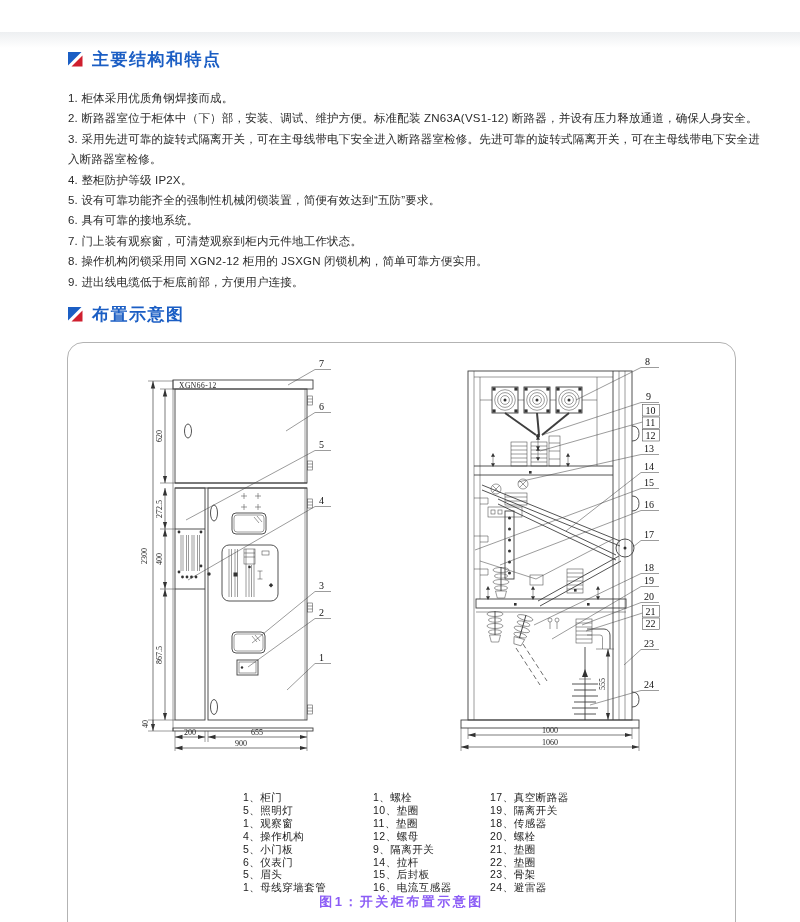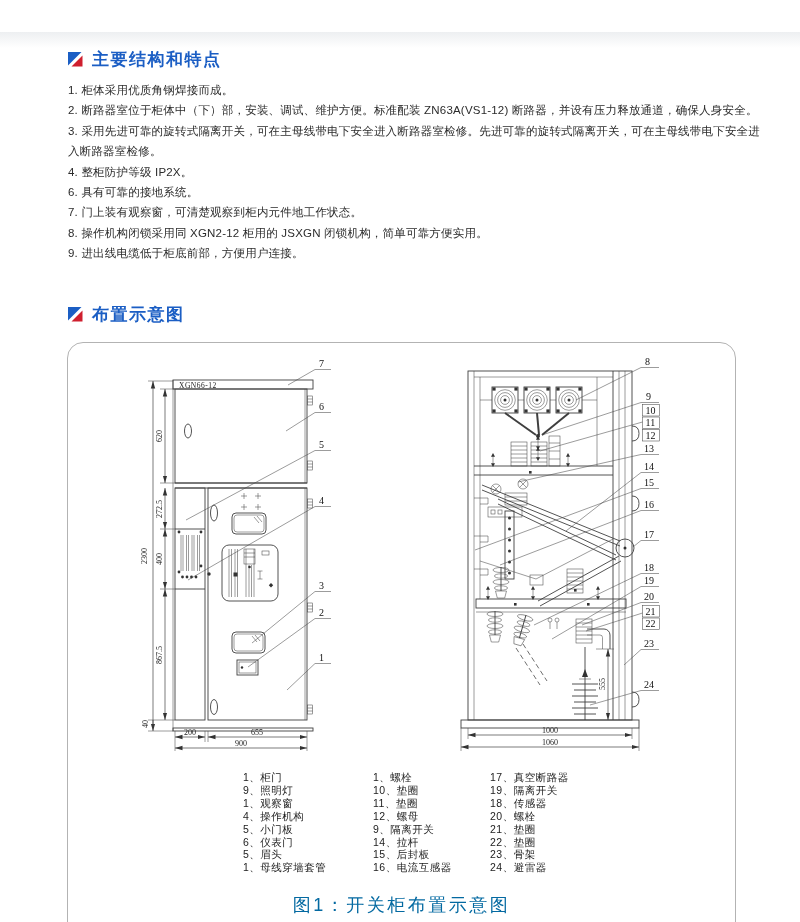--- a/index.html
+++ b/index.html
@@ -1,30 +1,30 @@
 <!DOCTYPE html>
 <html><head>
 <meta charset="utf-8">
 <style>
   html,body{margin:0;padding:0;}
   .page{position:relative;width:800px;height:922px;overflow:hidden;
         background:linear-gradient(#edeff1,#ffffff 16px);
         font-family:"Liberation Sans","DejaVu Sans",sans-serif;margin-top:32px;}
   .sec-hd{position:absolute;left:68px;display:flex;align-items:center;gap:9px;}
   .sec-hd .ttl{font-size:17px;font-weight:bold;color:#1b5ec4;letter-spacing:1.5px;}
-  .features{position:absolute;left:68px;top:48px;width:694px;}
+  .features{position:absolute;left:68px;top:56px;width:694px;}
   .feat-item{font-size:11.5px;line-height:20.4px;color:#2b2b2b;letter-spacing:.2px;}
   .diagram-box{position:absolute;left:67px;top:310px;width:669px;height:596px;
                border:1px solid #b3b3b3;border-radius:16px;background:#fff;box-sizing:border-box;}
   .diagram-box svg{position:absolute;left:0;top:0;}
-  .pcol{position:absolute;top:428px;font-size:10.5px;line-height:12.9px;
+  .pcol{position:absolute;top:448px;font-size:10.5px;line-height:12.9px;
         color:#1c1c1c;font-weight:500;letter-spacing:.5px;white-space:nowrap;}
   .pc1{left:175px}.pc2{left:305px}.pc3{left:422px}
   .caption{position:absolute;top:550px;left:0;width:100%;text-align:center;
-           font-size:18px;font-weight:normal;color:#0369a1;letter-spacing:2.5px;}
+           font-size:13px;font-weight:bold;color:#8b5cf6;letter-spacing:2.5px;}
   
   .ln{stroke:#3f3f3f;stroke-width:.9;fill:none}
   .tn{stroke:#4a4a4a;stroke-width:.55;fill:none}
   .bk{stroke:#3f3f3f;stroke-width:2;fill:none}
   .dm{stroke:#444;stroke-width:.7;fill:none}
   .fl{fill:#333;stroke:none}
   .dt{font-family:"Liberation Serif","DejaVu Serif",serif;font-size:8px;fill:#222}
   .ct{font-family:"Liberation Serif","DejaVu Serif",serif;font-size:10px;fill:#111}
   .md{font-family:"Liberation Serif","DejaVu Serif",serif;font-size:7.5px;fill:#222;letter-spacing:.5px}
   .dsh{stroke:#4a4a4a;stroke-width:.8;fill:none;stroke-dasharray:5 3}
@@ -40,20 +40,21 @@
       <polygon points="14.5,3.5 14.5,14.5 3.5,14.5" fill="#cf1f2e"></polygon>
     </svg>
     <span class="ttl">主要结构和特点</span>
   </div>
 
   <div class="features">
     <div class="feat-item">1. 柜体采用优质角钢焊接而成。</div>
     <div class="feat-item">2. 断路器室位于柜体中（下）部，安装、调试、维护方便。标准配装 ZN63A(VS1-12) 断路器，并设有压力释放通道，确保人身安全。</div>
     <div class="feat-item">3. 采用先进可靠的旋转式隔离开关，可在主母线带电下安全进入断路器室检修。先进可靠的旋转式隔离开关，可在主母线带电下安全进入断路器室检修。</div>
     <div class="feat-item">4. 整柜防护等级 IP2X。</div>
+    <div class="feat-item">5. 设有可靠功能齐全的强制性机械闭锁装置，简便有效达到“五防”要求。</div>
     <div class="feat-item">6. 具有可靠的接地系统。</div>
     <div class="feat-item">7. 门上装有观察窗，可清楚观察到柜内元件地工作状态。</div>
     <div class="feat-item">8. 操作机构闭锁采用同 XGN2-12 柜用的 JSXGN 闭锁机构，简单可靠方便实用。</div>
     <div class="feat-item">9. 进出线电缆低于柜底前部，方便用户连接。</div>
   </div>
 
   <div class="sec-hd" style="top:271px">
     <svg width="15" height="15">
       <polygon points="0,0 13.5,0 0,13.5" fill="#1b5ec4"></polygon>
       <polygon points="14.5,3.5 14.5,14.5 3.5,14.5" fill="#cf1f2e"></polygon>
@@ -443,21 +444,21 @@
         <text class="ct" x="576" y="257">20</text>
         <text class="ct" x="577.5" y="271.5">21</text>
         <text class="ct" x="577.5" y="284">22</text>
         <text class="ct" x="576" y="304">23</text>
         <text class="ct" x="576" y="345">24</text>
       </g>
     </svg>
 
     <div class="pcol pc1">
       <div>1、柜门</div>
-      <div>9、照明灯</div>
+      <div>5、照明灯</div>
       <div>1、观察窗</div>
       <div>4、操作机构</div>
       <div>5、小门板</div>
       <div>6、仪表门</div>
       <div>5、眉头</div>
       <div>1、母线穿墙套管</div>
     </div>
     <div class="pcol pc2">
       <div>1、螺栓</div>
       <div>10、垫圈</div>

